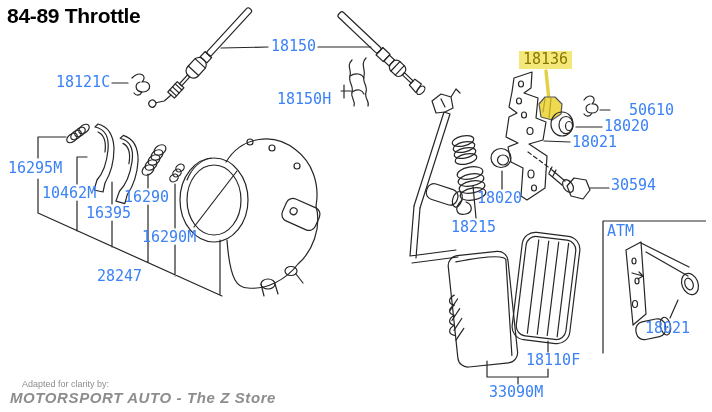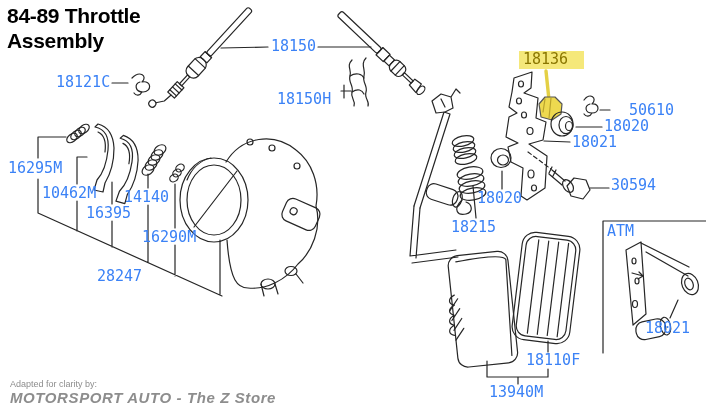--- a/index.html
+++ b/index.html
@@ -1,25 +1,25 @@
 <!DOCTYPE html>
 <html><head>
 <meta charset="utf-8">
 <style>
   html,body{margin:0;padding:0;background:#ffffff;}
   #stage{position:relative;width:706px;height:412px;background:#fff;overflow:hidden;
          font-family:"Liberation Sans",sans-serif;}
   #art{position:absolute;left:0;top:0;}
   .pl{position:absolute;font:15px "DejaVu Sans Mono",monospace;color:#3b82f6;
       white-space:pre;line-height:15px;cursor:default;}
-  .hl{background:#f5e87a;color:#8a7600;padding:1px 16px 2px 4px;}
+  .hl{background:#f5e87a;color:#8a7600;padding:1px 4px 2px 4px;}
   #title{position:absolute;left:7px;top:3px;font-weight:bold;font-size:21px;
          line-height:25px;color:#000;letter-spacing:-0.3px;}
   #footer{position:absolute;left:10px;top:379px;color:#8d8d8d;}
-  #footer .tag{font-size:9px;line-height:10px;}
+  #footer .tag{font-size:9px;line-height:10px;margin-left:12px;}
   #footer .brand{font-size:15px;font-weight:bold;letter-spacing:0.6px;line-height:17px;font-style:italic;}
 </style>
 </head>
 <body>
 
 <div id="stage">
 
   <svg id="art" width="712" height="412" viewBox="0 0 712 412">
     <g stroke="#262626" stroke-width="1.2" fill="none" stroke-linecap="round" stroke-linejoin="round">
 
@@ -200,41 +200,40 @@
           <ellipse cx="666" cy="329" rx="5" ry="9"></ellipse>
         </g>
         <path d="M632,273 L643,276 M639,272 L643,276 L638,279"></path>
       </g>
       <path d="M678,300 L670,318"></path>
     </g>
   </svg>
 
   <div id="title">
     <div>84-89 Throttle</div>
-    <div>Assembly</div>
   </div>
 
   <div class="pl" style="left:56px;top:75px">18121C</div>
   <div class="pl" style="left:271px;top:39px">18150</div>
   <div class="pl" style="left:277px;top:92px">18150H</div>
   <div class="pl hl" style="left:519px;top:51px">18136</div>
   <div class="pl" style="left:629px;top:103px">50610</div>
   <div class="pl" style="left:604px;top:119px">18020</div>
   <div class="pl" style="left:572px;top:135px">18021</div>
   <div class="pl" style="left:611px;top:178px">30594</div>
   <div class="pl" style="left:477px;top:191px">18020</div>
   <div class="pl" style="left:451px;top:220px">18215</div>
   <div class="pl" style="left:8px;top:161px">16295M</div>
   <div class="pl" style="left:42px;top:186px">10462M</div>
-  <div class="pl" style="left:124px;top:190px">14140</div>
+  <div class="pl" style="left:124px;top:190px">16290</div>
   <div class="pl" style="left:86px;top:206px">16395</div>
   <div class="pl" style="left:142px;top:230px">16290M</div>
   <div class="pl" style="left:97px;top:269px">28247</div>
   <div class="pl" style="left:526px;top:353px">18110F</div>
-  <div class="pl" style="left:489px;top:385px">13940M</div>
+  <div class="pl" style="left:489px;top:385px">33090M</div>
   <div class="pl" style="left:607px;top:224px">ATM</div>
   <div class="pl" style="left:645px;top:321px">18021</div>
 
   <div id="footer">
     <div class="tag">Adapted for clarity by:</div>
     <div class="brand">MOTORSPORT AUTO - The Z Store</div>
   </div>
 
 </div>
 

